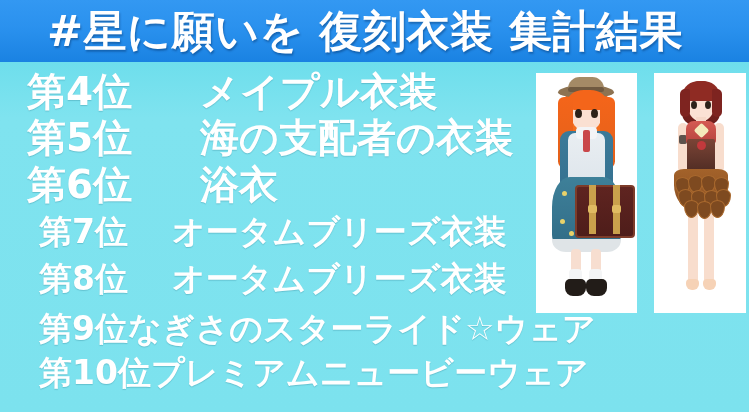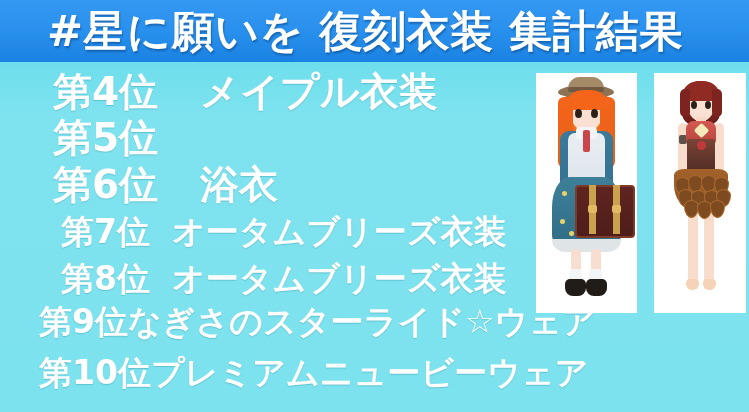--- a/index.html
+++ b/index.html
@@ -62,21 +62,21 @@
     width: 530px;
     display: flex;
     align-items: baseline;
     white-space: nowrap;
     color: #ffffff;
     font-weight: 700;
     text-shadow: 0px 1px 1px rgba(40, 120, 140, 0.30);
   }
   .rank-row .rank-label {
     display: inline-block;
-    text-align: center;
+    text-align: left;
   }
   .rank-row .item-name {
     display: inline-block;
     text-align: left;
   }
 
   
   .rank-row.big { font-size: 39px; line-height: 44px; }
   .rank-row.big .rank-label { width: 157px; margin-left: 27px; }
   .rank-row.big .item-name  { margin-left: 16px; }
@@ -276,38 +276,39 @@
 
   <div id="rank-list">
 
     <div class="rank-row big" style="top:8px;">
       <span class="rank-label">第4位</span>
       <span class="item-name">メイプル衣装</span>
     </div>
 
     <div class="rank-row big" style="top:54px;">
       <span class="rank-label">第5位</span>
+      <span class="item-name">海の支配者の衣装</span>
     </div>
 
     <div class="rank-row big" style="top:101px;">
       <span class="rank-label">第6位</span>
       <span class="item-name">浴衣</span>
     </div>
 
     <div class="rank-row small" style="top:150px;">
       <span class="rank-label">第7位</span>
       <span class="item-name">オータムブリーズ衣装</span>
     </div>
 
     <div class="rank-row small" style="top:197px;">
       <span class="rank-label">第8位</span>
       <span class="item-name">オータムブリーズ衣装</span>
     </div>
 
-    <div class="rank-row small" style="top:240px;">
+    <div class="rank-row small" style="top:247px;">
       <span class="rank-label">第9位</span>
       <span class="item-name">なぎさのスターライド☆ウェア</span>
     </div>
 
     <div class="rank-row small wide" style="top:291px;">
       <span class="rank-label">第10位</span>
       <span class="item-name">プレミアムニュービーウェア</span>
     </div>
   </div>
 

